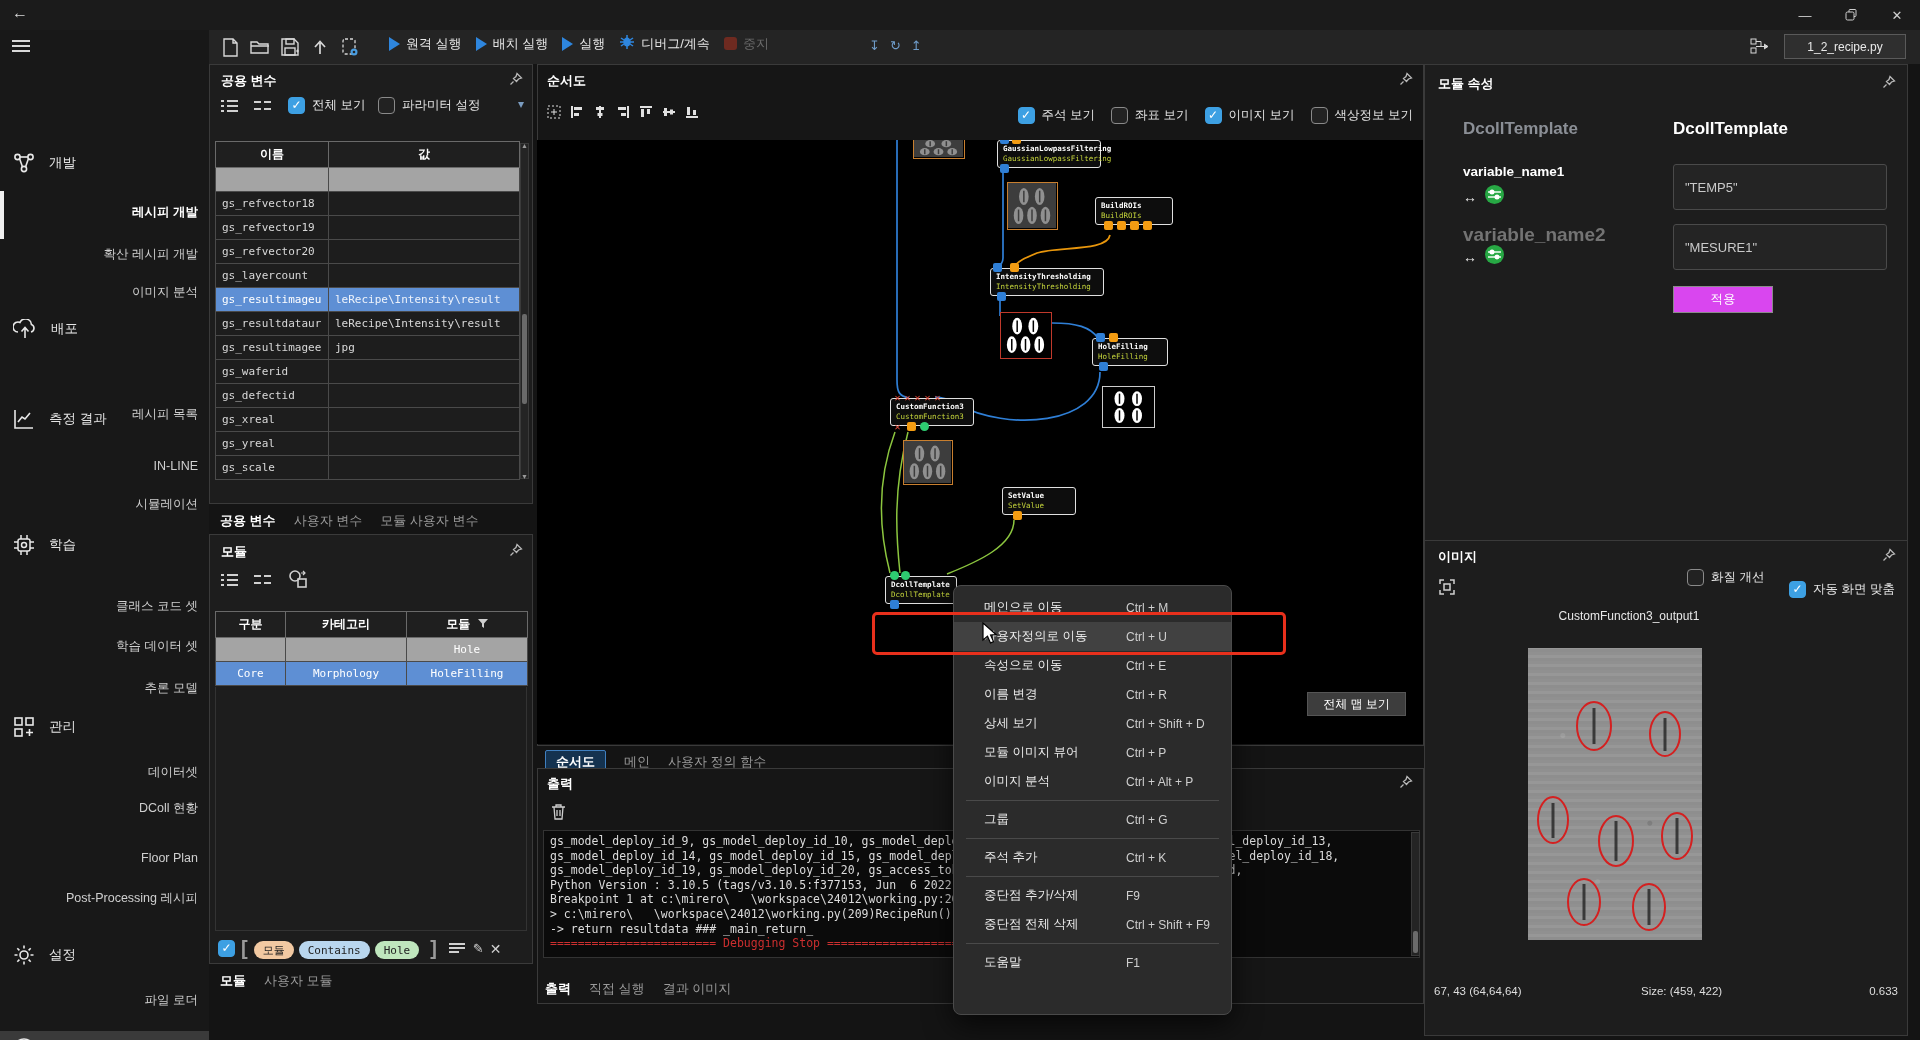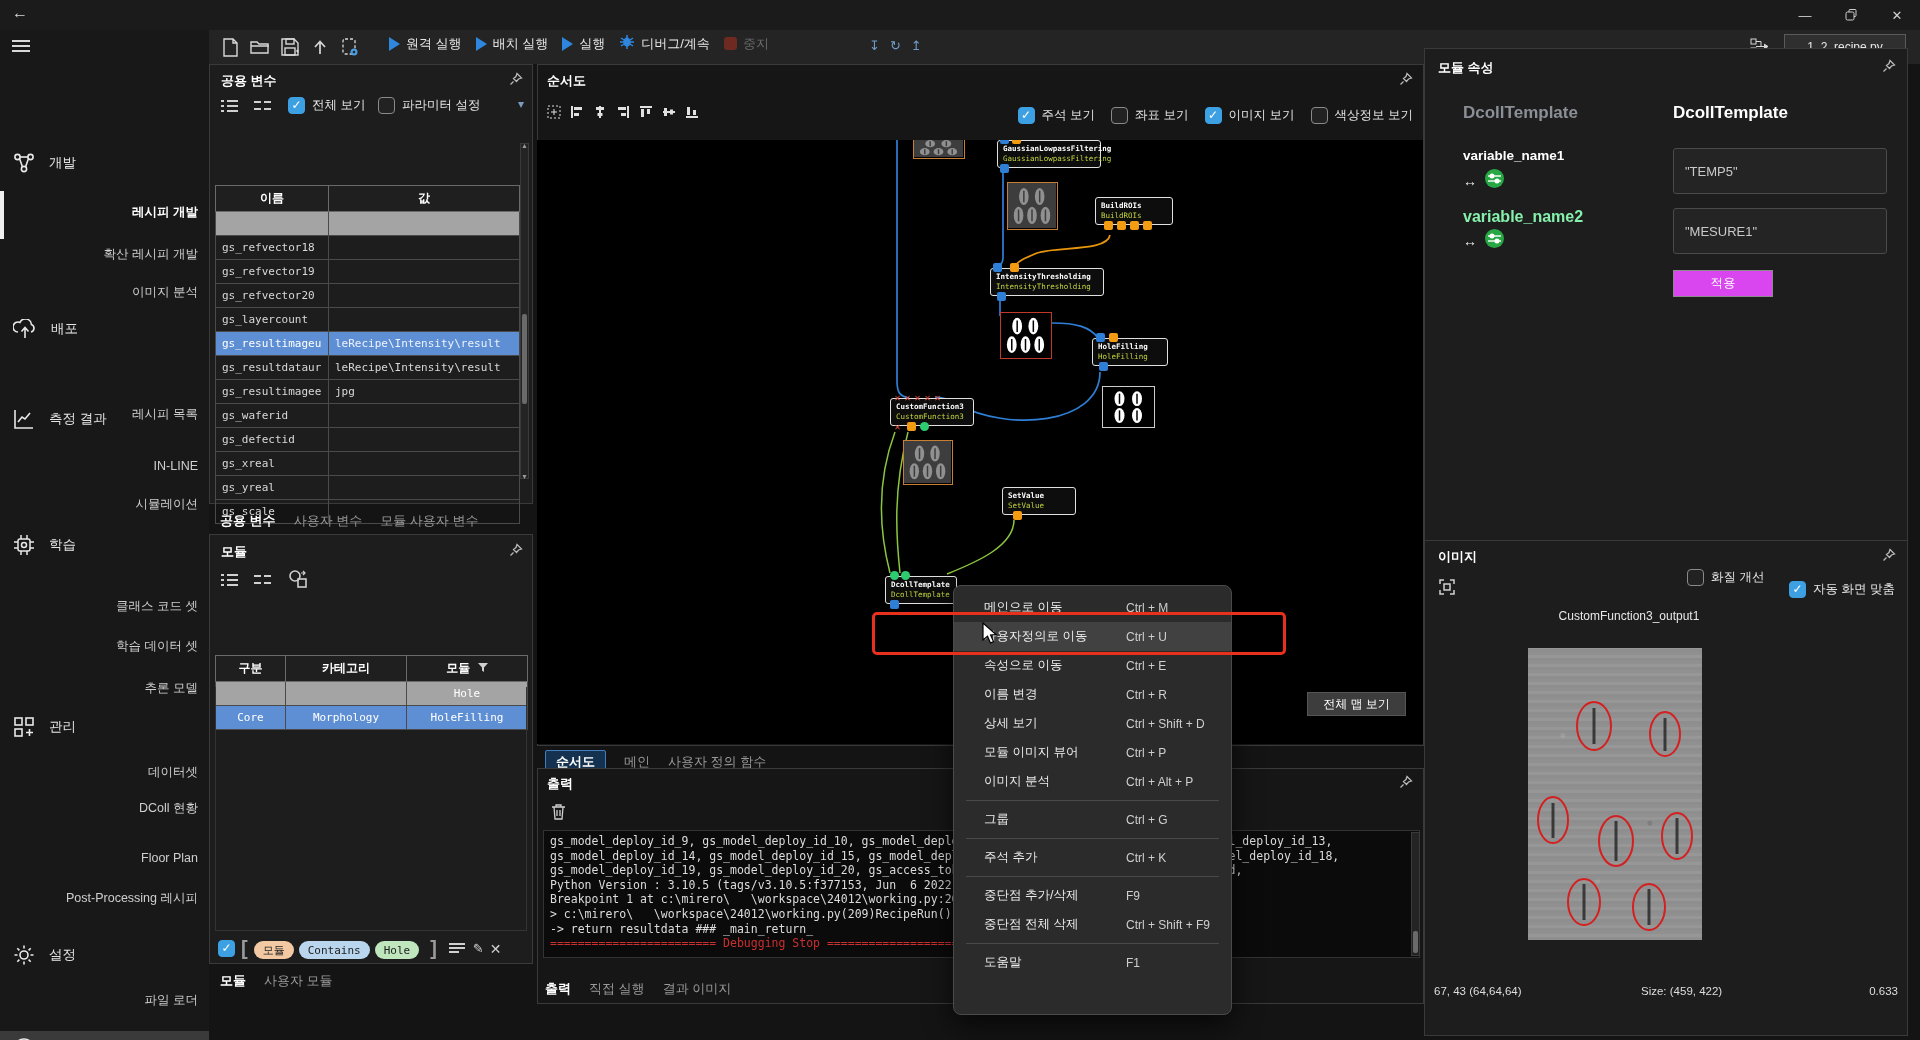--- a/index.html
+++ b/index.html
@@ -28,21 +28,21 @@
   .rail-sub.active { color:#fff; font-weight:bold; }
   #active-bar { position:absolute; left:0; top:127px; width:4px; height:48px; background:#f0f0f0; }
   #user-row { position:absolute; left:0; top:967px; width:209px; height:40px; background:#3a3a3a; display:flex; align-items:center; }
 
   
   .card { position:absolute; background:#1d1d1d; border:1px solid #3a3a3a; }
   .ptitle { position:absolute; font-size:13px; font-weight:bold; color:#fff; }
   .pin { position:absolute; color:#b8b8b8; }
 
   
-  table.dg { border-collapse:collapse; table-layout:fixed; font-family:"DejaVu Sans Mono",monospace; font-size:11px;margin-top:44px; }
+  table.dg { border-collapse:collapse; table-layout:fixed; font-family:"DejaVu Sans Mono",monospace; font-size:11px; }
   table.dg th { background:#1f1f1f; color:#fff; font-family:"Liberation Sans",sans-serif; font-size:12px; font-weight:bold;
                 border:1px solid #6a6a6a; height:26px; }
   table.dg td { border:1px solid #4a4a4a; height:24px; color:#d8d8d8; padding:0 6px; overflow:hidden; white-space:nowrap; }
   tr.gray td { background:#a4a4a4; color:#fff; }
   tr.sel td { background:#5e8fd4; color:#fff; }
   tr.sel td.val { color:#eef3fb; }
   td.val { color:#a9a9a9; }
 
   .vscroll { position:absolute; width:9px; background:#242424; border:1px solid #3a3a3a; }
   .vthumb { position:absolute; left:1px; width:5px; background:#6a6a6a; border-radius:2px; }
@@ -779,21 +779,21 @@
   <div id="console"><div>gs_model_deploy_id_9, gs_model_deploy_id_10, gs_model_deploy_id_11, gs_model_deploy_id_12, gs_model_deploy_id_13,</div><div>gs_model_deploy_id_14, gs_model_deploy_id_15, gs_model_deploy_id_16, gs_model_deploy_id_17, gs_model_deploy_id_18,</div><div>gs_model_deploy_id_19, gs_model_deploy_id_20, gs_access_token, gs_access_token_expire, gs_sample_id,</div><div>Python Version : 3.10.5 (tags/v3.10.5:f377153, Jun  6 2022, 16:25:35) [MSC v.1929 64 bit (AMD64)]</div><div>Breakpoint 1 at c:\mirero\   \workspace\24012\working.py:209</div><div>&gt; c:\mirero\   \workspace\24012\working.py(209)RecipeRun()</div><div>-&gt; return resultdata ### _main_return_</div><div class="redline">======================== Debugging Stop ========================</div></div>
   <div class="vscroll" style="left:1411px;top:832px;height:124px;">
     <div class="vthumb" style="bottom:2px;height:22px;"></div>
   </div>
   <div class="tabrow" id="out-tabs" style="left:545px;top:980px;">
       <span class="on">출력</span>
       <span>직접 실행</span>
       <span>결과 이미지</span>
     </div>
 
-  <div class="card" style="left:1424px;top:48px;width:484px;height:580px;">
+  <div class="card" style="left:1424px;top:64px;width:484px;height:580px;">
     <span class="ptitle" style="left:13px;top:10px;">모듈 속성</span>
     <span class="pin" style="right:11px;top:10px;">
       <svg width="14" height="14" viewBox="0 0 14 14">
           <g stroke="#b8b8b8" fill="none" stroke-width="1.3">
             <path d="M8 1.5 L12.5 6 L9.5 7 L7.5 9.5 L4.5 6.5 L7 4.5 Z"></path>
             <line x1="4.5" y1="9.5" x2="1.5" y2="12.5"></line>
           </g>
         </svg>
     </span>
     <span style="position:absolute;left:38px;top:54px;font-size:17px;font-weight:bold;color:#8b8f96;">DcollTemplate</span>
@@ -806,21 +806,21 @@
           <g stroke="#fff" stroke-width="1.4">
             <line x1="0" y1="4" x2="13" y2="4"></line>
             <line x1="0" y1="9" x2="13" y2="9"></line>
             <circle cx="4" cy="4" r="1.8" fill="#fff"></circle>
             <circle cx="9" cy="9" r="1.8" fill="#fff"></circle>
           </g>
         </svg>
     </span>
     <div class="fld" style="left:248px;top:99px;">"TEMP5"</div>
 
-    <span style="position:absolute;left:38px;top:159px;font-size:16px;font-weight:bold;color:#86efac;">variable_name2</span>
+    <span style="position:absolute;left:38px;top:159px;font-size:19px;font-weight:bold;color:#737373;">variable_name2</span>
     <span style="position:absolute;left:38px;top:184px;color:#e8e8e8;font-size:14px;">↔</span>
     <span class="greenic" style="position:absolute;left:60px;top:180px;">
       <svg width="13" height="13" viewBox="0 0 13 13">
           <g stroke="#fff" stroke-width="1.4">
             <line x1="0" y1="4" x2="13" y2="4"></line>
             <line x1="0" y1="9" x2="13" y2="9"></line>
             <circle cx="4" cy="4" r="1.8" fill="#fff"></circle>
             <circle cx="9" cy="9" r="1.8" fill="#fff"></circle>
           </g>
         </svg>

